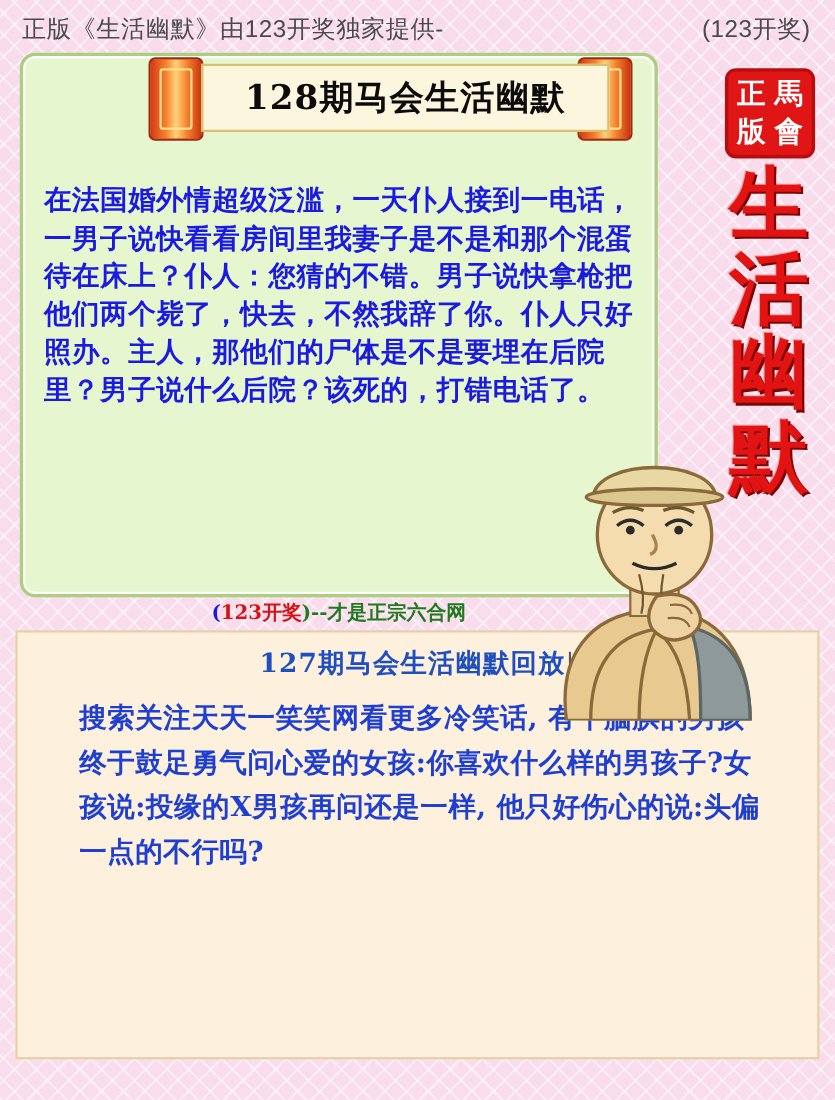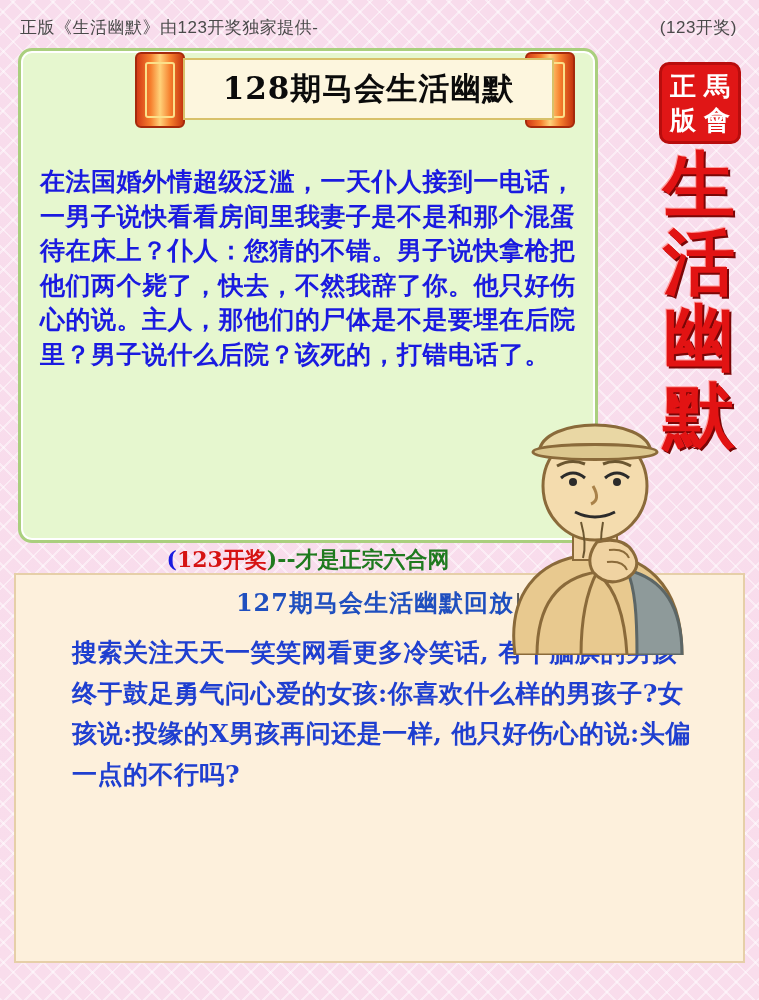--- a/index.html
+++ b/index.html
@@ -36,21 +36,21 @@
   
   .topbar {
     position: absolute;
     top: 12px; left: 0; right: 0;
     height: 30px;
     display: flex;
     align-items: center;
     justify-content: space-between;
     padding: 0 22px 0 20px;
     box-sizing: border-box;
-    font-size: 17px;
+    font-size: 22px;
     color: #4a4a4a;
     letter-spacing: .5px;
   }
   .topbar .right { color: #4a4a4a; }
 
   
   .green-panel {
     position: absolute;
     left: 18px;
     top: 48px;
@@ -130,21 +130,21 @@
 
   
   .sub-caption {
     position: absolute;
     top: 545px;
     left: 0;
     width: 616px;
     text-align: center;
     font-family: "DejaVu Serif", "Liberation Serif", serif;
     font-weight: bold;
-    font-size: 22px;
+    font-size: 18px;
     color: #1f7a1f;
   }
   .sub-caption .blue { color: #1a1ae0; }
   .sub-caption .red { color: #d61212; }
 
   
   .cream-panel {
     position: absolute;
     left: 14px;
     top: 573px;
@@ -267,21 +267,21 @@
   <div class="green-panel"></div>
 
   <div class="scroll-banner">
     <div class="roller left"></div>
     <div class="roller right"></div>
     <div class="paper">
       <span>128期马会生活幽默</span>
     </div>
   </div>
 
-  <div class="joke-main">在法国婚外情超级泛滥，一天仆人接到一电话，一男子说快看看房间里我妻子是不是和那个混蛋待在床上？仆人：您猜的不错。男子说快拿枪把他们两个毙了，快去，不然我辞了你。他只好伤心的说。主人，那他们的尸体是不是要埋在后院里？男子说什么后院？该死的，打错电话了。</div>
+  <div class="joke-main">在法国婚外情超级泛滥，一天仆人接到一电话，一男子说快看看房间里我妻子是不是和那个混蛋待在床上？仆人：您猜的不错。男子说快拿枪把他们两个毙了，快去，不然我辞了你。仆人只好照办。主人，那他们的尸体是不是要埋在后院里？男子说什么后院？该死的，打错电话了。</div>
 
   <div class="sub-caption">
     <span class="blue">(</span><span class="red">123开奖</span><span>)--才是正宗六合网</span>
   </div>
 
   <div class="cream-panel">
     <div class="cream-title">
       <span>127期马会生活幽默回放</span><span class="cursor">|</span>
     </div>
     <div class="replay-text">搜索关注天天一笑笑网看更多冷笑话, 有个腼腆的男孩终于鼓足勇气问心爱的女孩:你喜欢什么样的男孩子?女孩说:投缘的X男孩再问还是一样, 他只好伤心的说:头偏一点的不行吗?</div>

